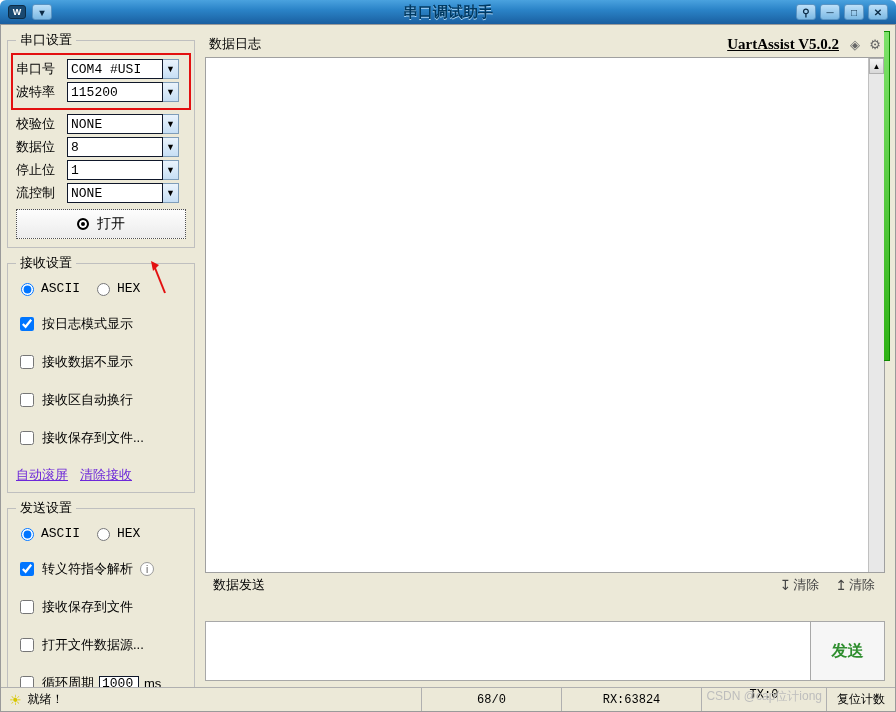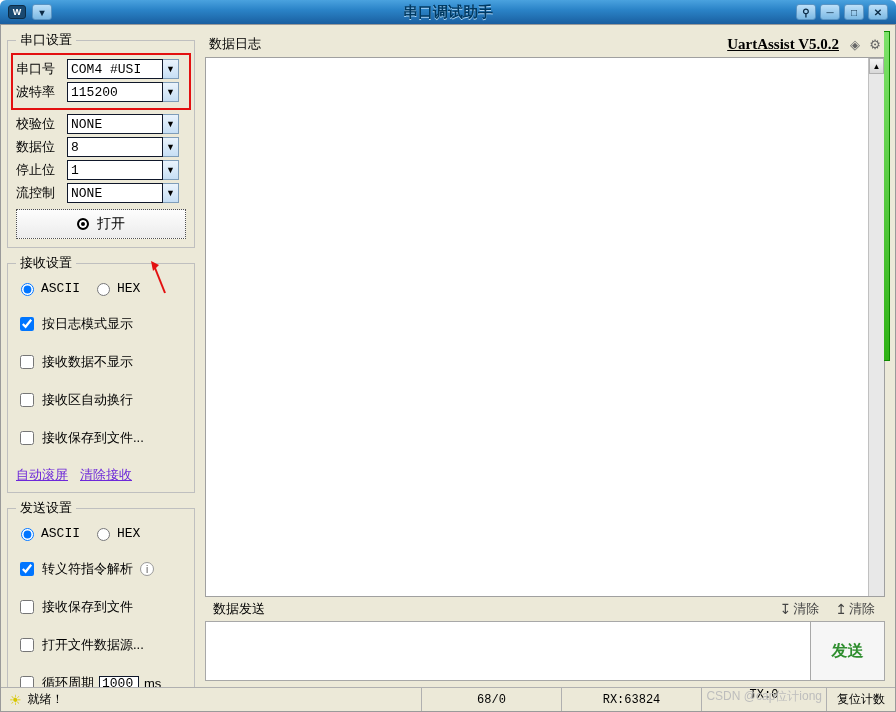--- a/index.html
+++ b/index.html
@@ -57,21 +57,21 @@
   .link { color: #6d28d9; text-decoration: underline; cursor:pointer; }
 
   .loghdr { display:flex; align-items:center; height:26px; padding:0 4px 0 8px; }
   .loghdr .title { flex:0 0 auto; }
   .loghdr .spacer { flex:1; }
   .brand { color:#000000; font-weight:bold; text-decoration: underline; font-family: "Times New Roman", serif; font-size:15px; margin-right:6px;}
   .diamond, .gear { width:20px; height:20px; display:inline-flex;align-items:center;justify-content:center; color:#666; }
   .logarea { flex:1; margin:0 4px; border:1px solid #a0a0a0; background:#fff; position:relative;}
   .scrollbar { position:absolute; right:0; top:0; bottom:0; width:16px; background:#e8e8e8; border-left:1px solid #c0c0c0;}
   .scrollbar .sbtn { height:16px; background:linear-gradient(#f4f4f4,#d8d8d8); border:1px solid #b0b0b0; display:flex;align-items:center;justify-content:center;font-size:8px;}
-  .sendPanel { display:flex; flex-direction:column; margin:0 4px 6px; }
+  .sendPanel { display:flex; flex-direction:column; margin:0 4px 6px;gap:24px; }
   .sendHdr { display:flex; align-items:center; height:24px; padding:0 4px 0 8px; gap:4px;}
   .clrBtn { display:flex; align-items:center; gap:2px; padding:0 6px; height:20px; color:#444; }
   .clrBtn .arr { font-size:14px; }
   .sendBox { display:flex; border:1px solid #a8a8a8; height:60px; }
   .sendInput { flex:1; background:#fff;}
   .sendBtn { width:74px; border-left:1px solid #a8a8a8; background:#f6f6f6; display:flex;align-items:center;justify-content:center; color:#2f8e2f; font-size:16px; font-weight:bold;}
 
   .statusbar { height:24px; border-top:1px solid #b0b0b0; display:flex; align-items:center; font-size:12px;}
   .statusbar .seg { border-left:1px solid #b0b0b0; height:100%; display:flex; align-items:center; padding:0 10px; font-family:"Courier New",monospace;}
   .statusbar .ready { display:flex;align-items:center; gap:6px; padding:0 8px; width:420px;}

